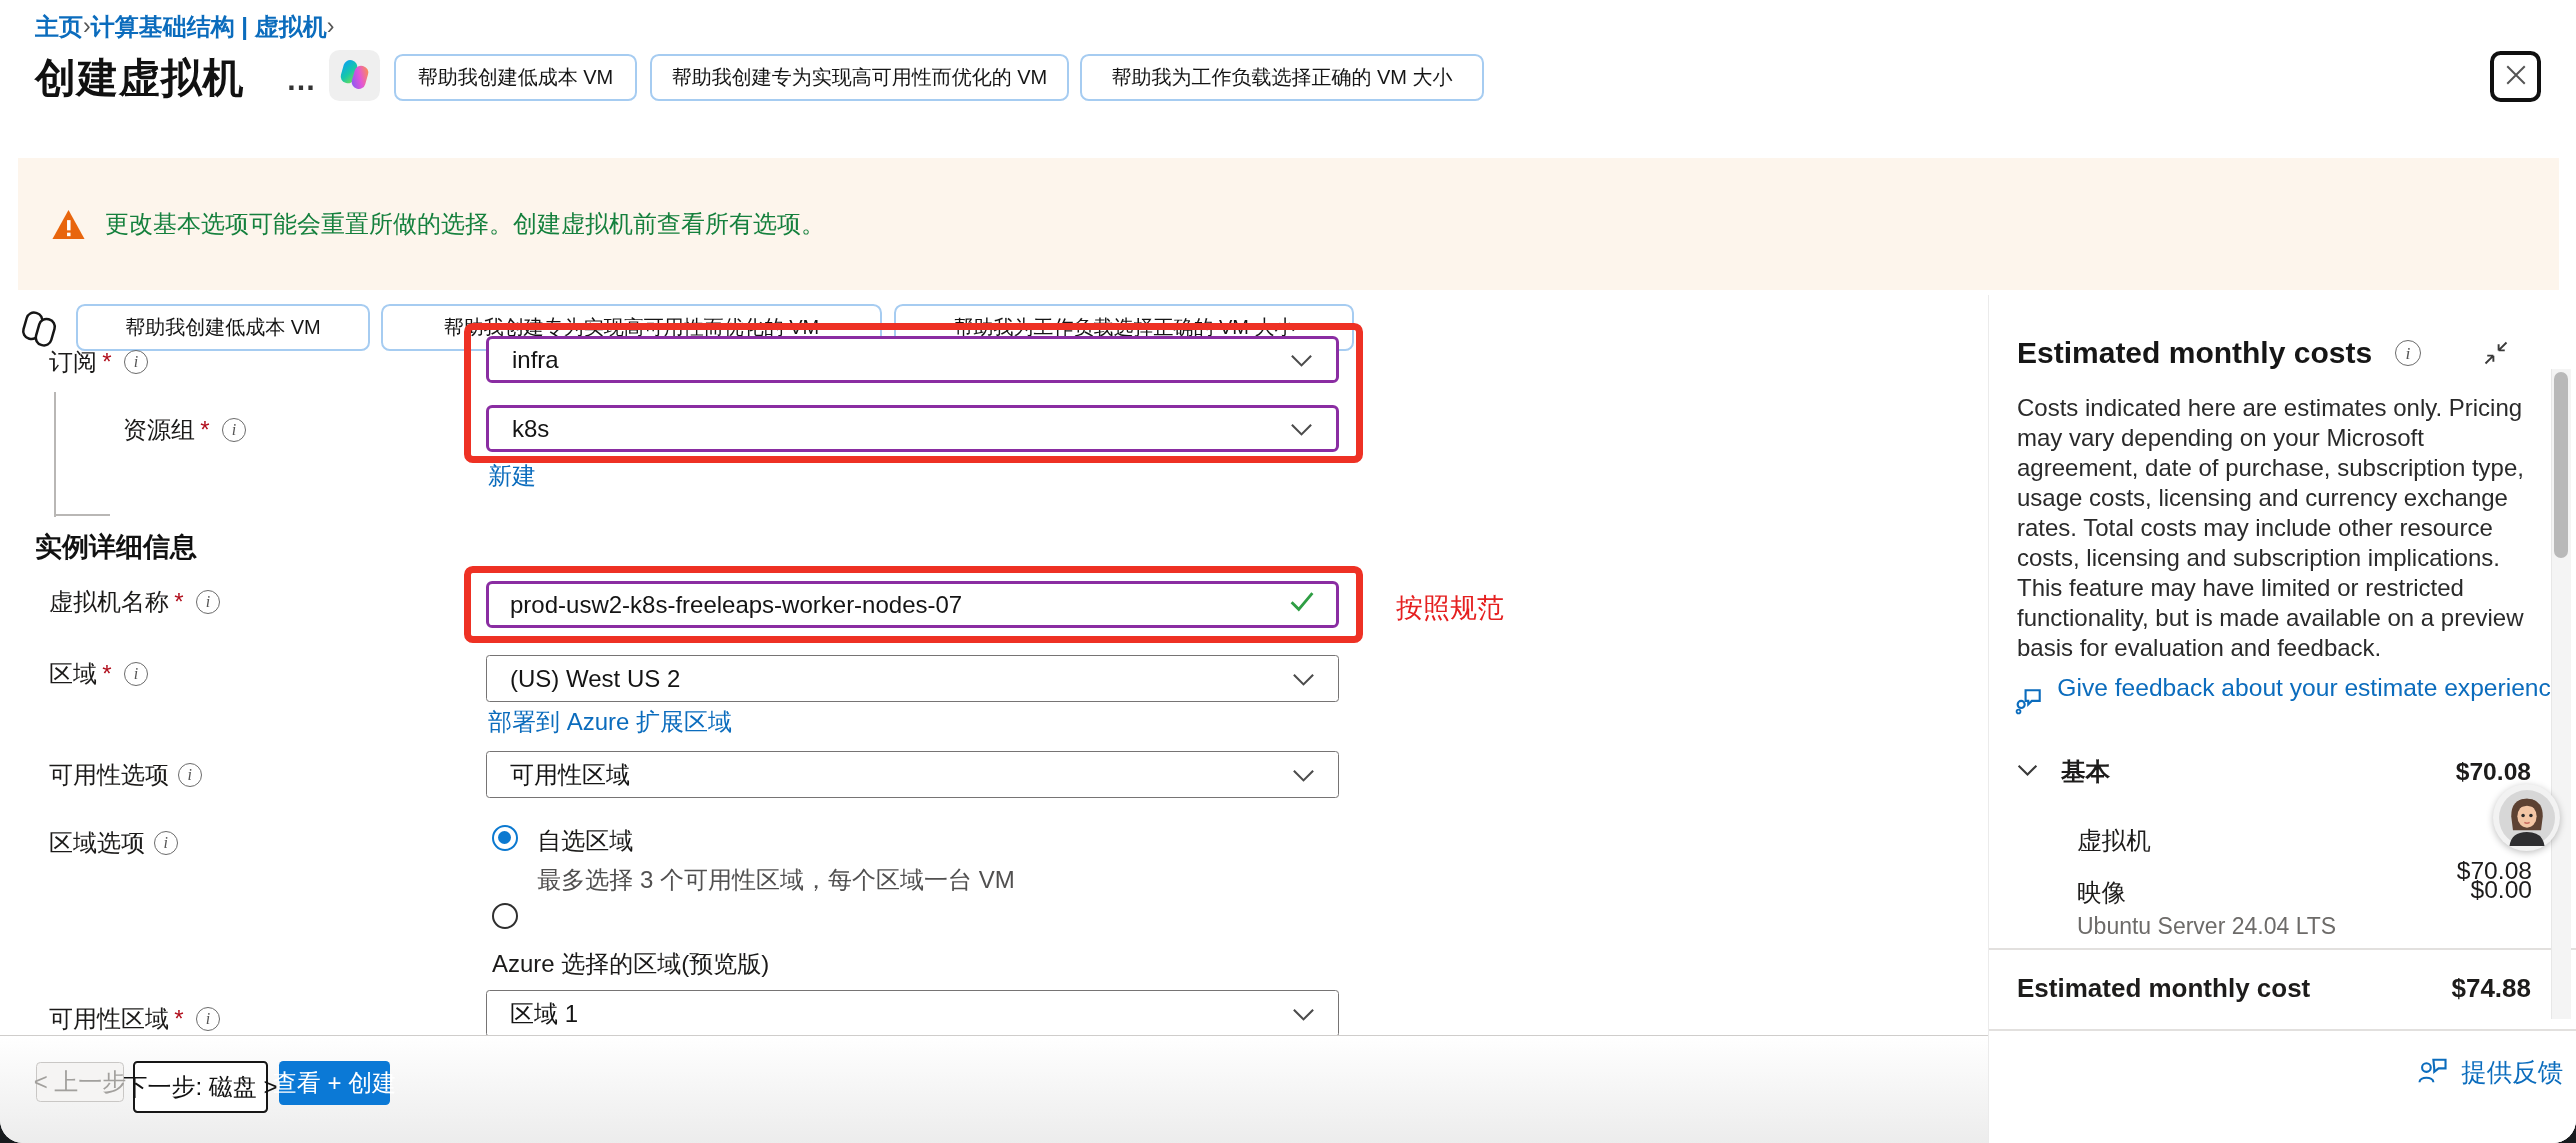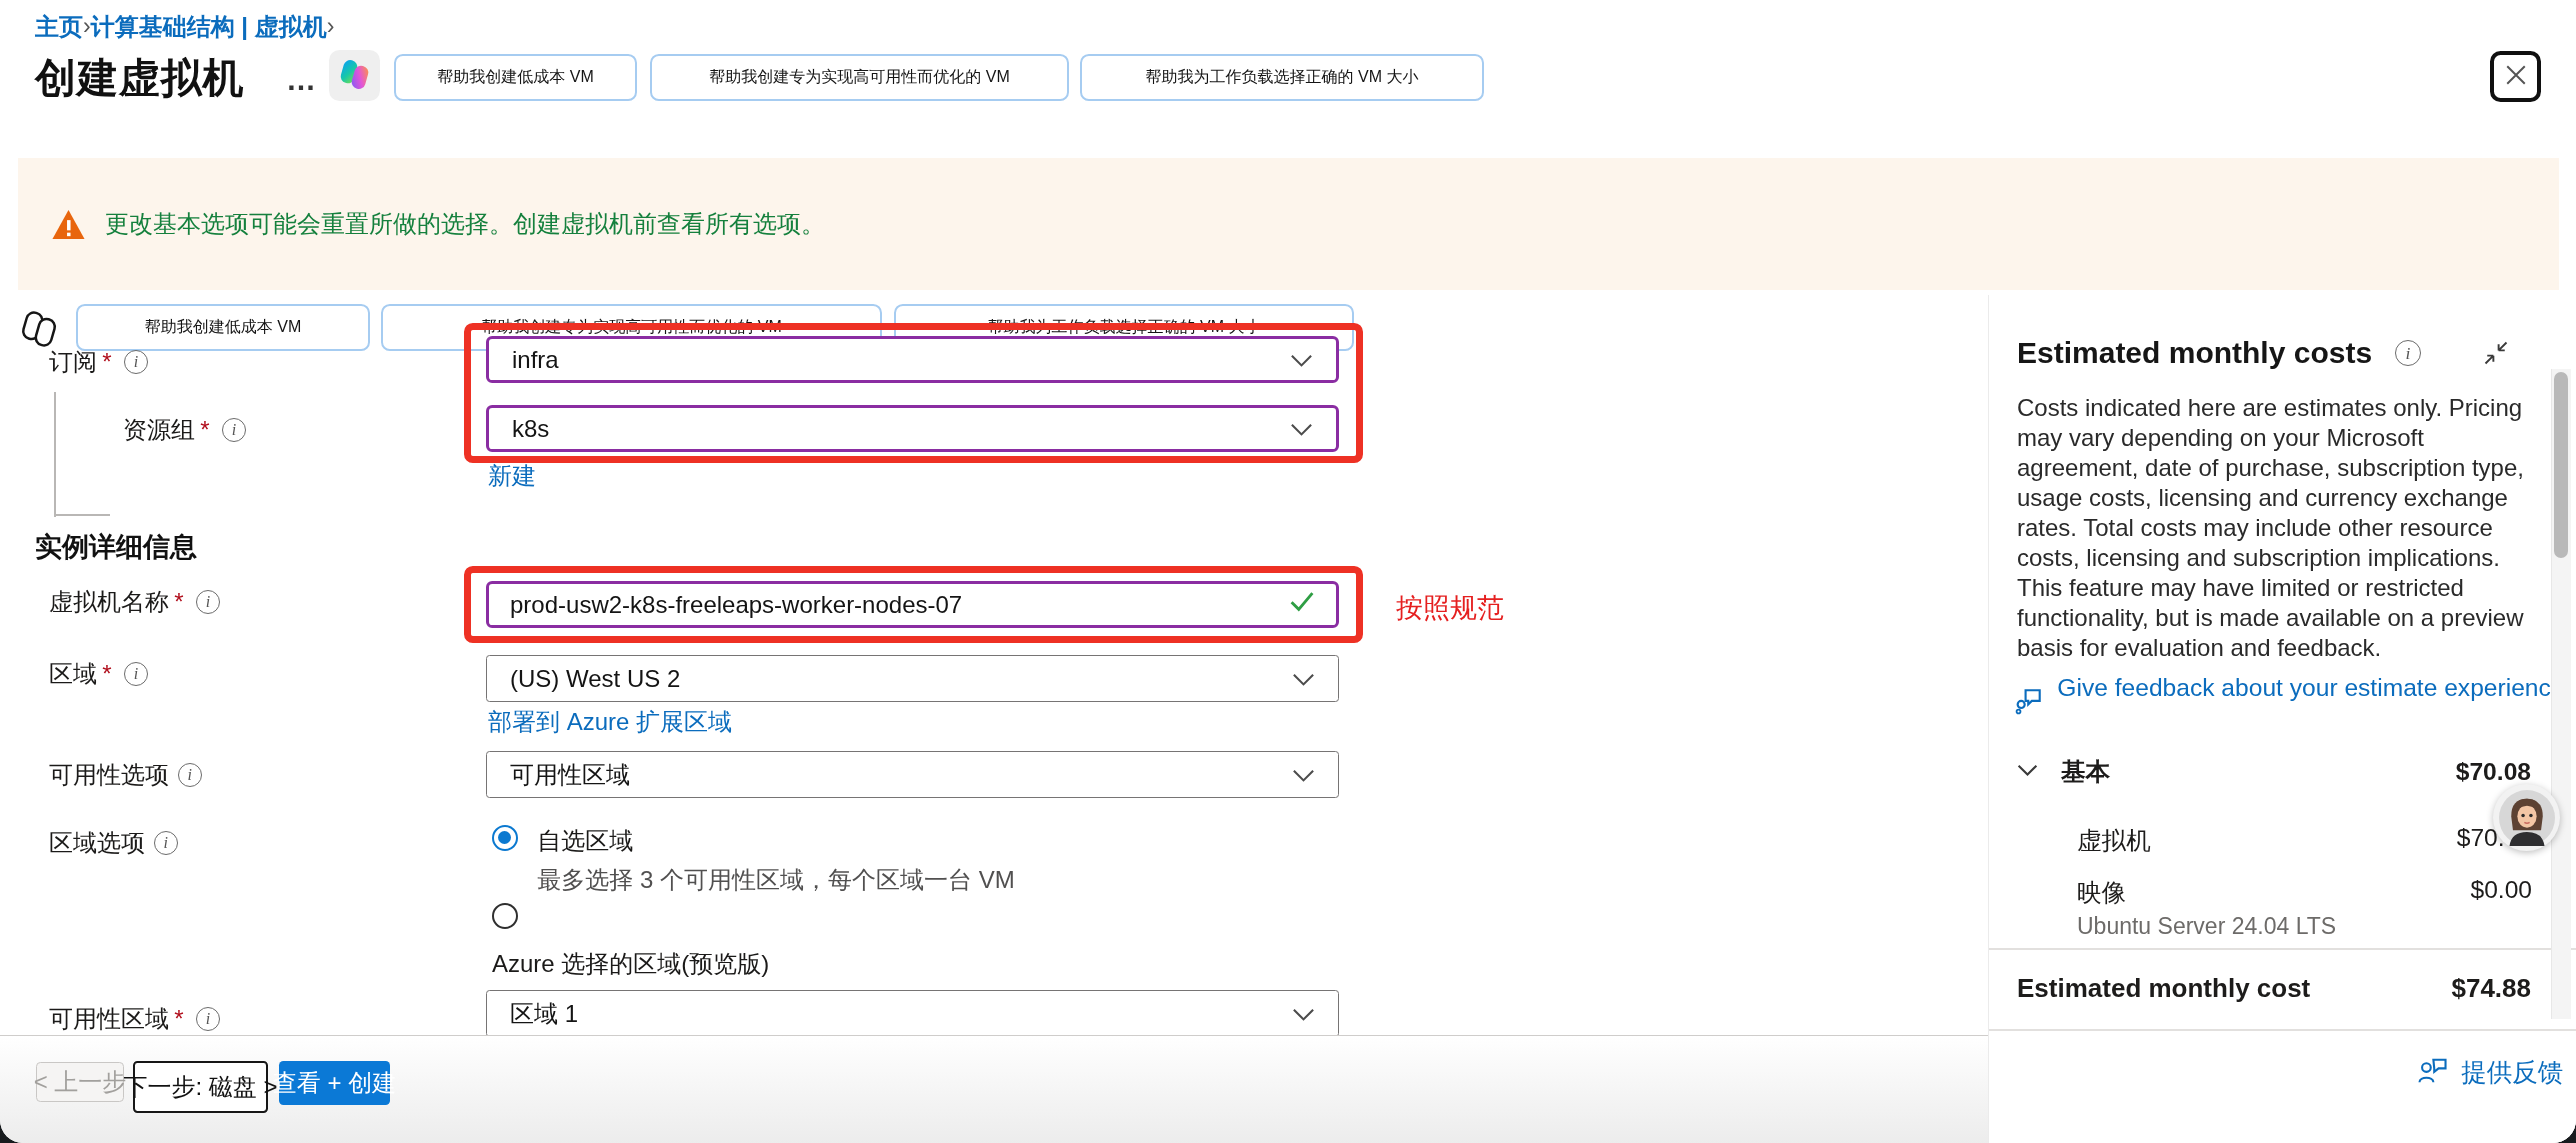--- a/index.html
+++ b/index.html
@@ -5,21 +5,21 @@
   html,body{margin:0;padding:0;}
   body{background:#181b1e;font-family:"Liberation Sans","DejaVu Sans",sans-serif;}
   .stage{position:relative;width:2576px;height:1143px;background:#181b1e;overflow:hidden;}
   .page{position:absolute;inset:0;background:#ffffff;border-radius:0 0 23px 23px;overflow:hidden;}
   .abs{position:absolute;}
   .crumb{font-size:24px;font-weight:bold;color:#0b6cbd;text-decoration:none;}
   .crumb-sep{font-size:23px;color:#555;font-weight:normal;}
   .page-title{font-size:41px;font-weight:bold;color:#111;letter-spacing:0.9px;}
   .dots{font-size:30px;color:#333;font-weight:bold;letter-spacing:1.8px;}
   .copilot-tile{width:51px;height:51px;background:#efefef;border-radius:10.5px;display:flex;align-items:center;justify-content:center;}
-  .sbtn{height:47px;border:2.6px solid #a6ccf1;border-radius:8.8px;background:#fff;font-size:16px;color:#151515;display:inline-flex;align-items:center;justify-content:center;white-space:nowrap;box-sizing:border-box;}
+  .sbtn{height:47px;border:2.6px solid #a6ccf1;border-radius:8.8px;background:#fff;font-size:20px;color:#151515;display:inline-flex;align-items:center;justify-content:center;white-space:nowrap;box-sizing:border-box;}
   .closebtn{width:51px;height:51px;border:4.4px solid #101010;border-radius:10.5px;background:#fff;display:flex;align-items:center;justify-content:center;box-sizing:border-box;}
   .banner{background:#fdf5ec;display:flex;align-items:center;gap:19.3px;padding-left:33px;box-sizing:border-box;}
   .banner-text{font-size:24px;color:#15803d;font-family:Liberation Serif, serif;}
   .lbl{font-size:24px;color:#1b1a19;display:inline-flex;align-items:center;white-space:nowrap;}
   .req{color:#b10e1c;margin:0 3.5px 0 5.3px;}
   .info{width:24px;height:24px;border:1.8px solid #6b6b6b;border-radius:50%;color:#555;font-size:16px;font-style:italic;font-family:"Liberation Serif",serif;display:inline-flex;align-items:center;justify-content:center;margin-left:8.8px;flex:0 0 auto;box-sizing:border-box;}
   .dd{background:#fff;border:1.8px solid #767474;border-radius:3.5px;display:flex;align-items:center;box-sizing:border-box;font-size:24px;color:#141414;padding:0 23px;justify-content:space-between;}
   .dd.purple{border:3.5px solid #8a2da2;border-radius:6.1px;}
   .inputbox{background:#fff;border:3.5px solid #8a2da2;border-radius:6.1px;display:flex;align-items:center;box-sizing:border-box;font-size:24px;color:#141414;padding:0 21px;justify-content:space-between;}
   .link{color:#0b6cbd;font-size:24px;text-decoration:none;white-space:nowrap;}
@@ -245,21 +245,21 @@
     </div>
 
     <div class="abs" style="left:28px;top:460px;width:514px;display:flex;align-items:center;">
       <span><svg width="21" height="13" viewBox="0 0 26 16">
               <path d="M2 2 L13 13 L24 2" stroke="#3a3a3a" stroke-width="2.6" fill="none"></path>
             </svg></span>
       <span class="cost-name bold" style="margin-left:23px;">基本</span>
       <span class="cost-amt bold" style="margin-left:auto;">$70.08</span>
     </div>
 
-    <div class="abs" style="left:88px;top:529px;width:455px;display:flex;">
+    <div class="abs" style="left:88px;top:529px;width:455px;display:flex;flex-direction:column;">
       <span class="cost-name">虚拟机</span>
       <span class="cost-amt" style="margin-left:auto;">$70.08</span>
     </div>
 
     <div class="abs" style="left:88px;top:581px;width:455px;display:flex;">
       <span class="cost-name">映像</span>
       <span class="cost-amt" style="margin-left:auto;">$0.00</span>
     </div>
     <div class="abs subnote" style="left:88px;top:618px;">Ubuntu Server 24.04 LTS</div>
 

